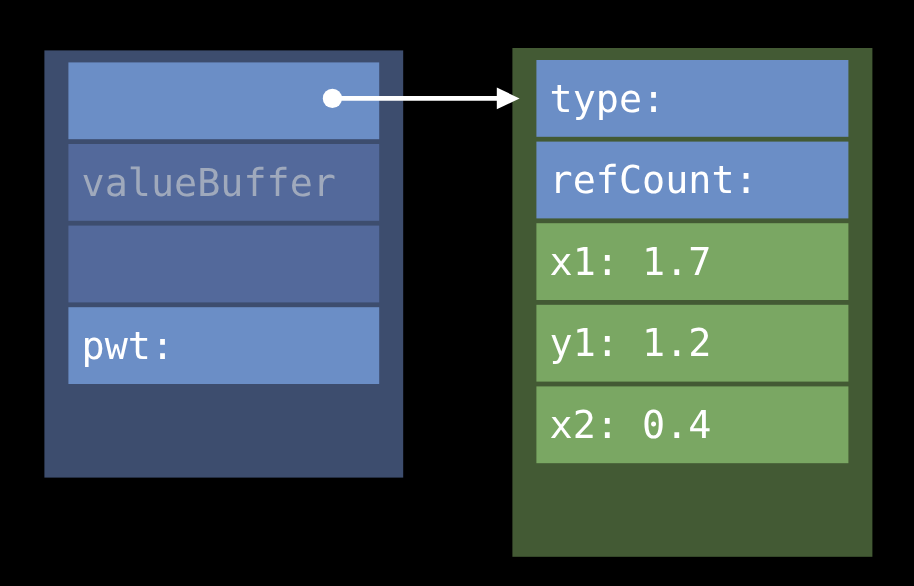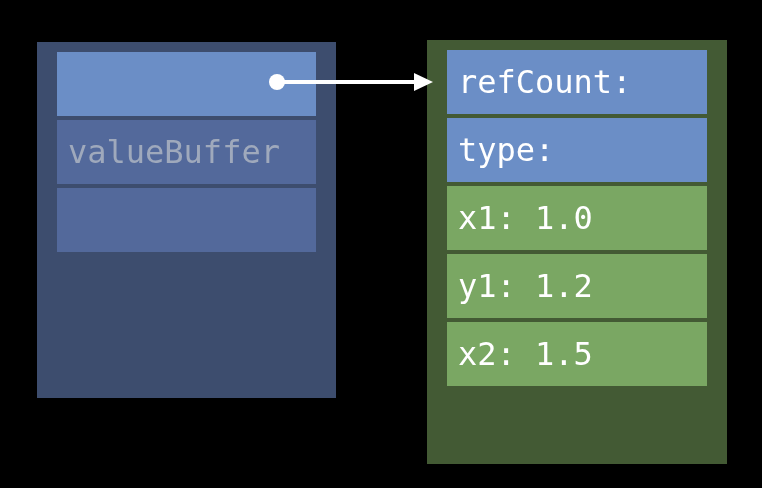--- a/index.html
+++ b/index.html
@@ -75,37 +75,40 @@
   <div class="box left-box">
     <div class="row row-light">
       <span class="row-label"></span>
     </div>
     <div class="row row-muted">
       <span class="row-label row-label-gray">valueBuffer</span>
     </div>
     <div class="row row-muted">
       <span class="row-label"></span>
     </div>
+    <div class="row row-light">
+      <span class="row-label">pwt:</span>
+    </div>
   </div>
 
   <div class="box right-box">
     <div class="row row-light">
+      <span class="row-label">type:</span>
+    </div>
+    <div class="row row-light">
       <span class="row-label">refCount:</span>
     </div>
-    <div class="row row-light">
-      <span class="row-label">type:</span>
-    </div>
     <div class="row row-green">
-      <span class="row-label">x1: 1.0</span>
+      <span class="row-label">x1: 1.7</span>
     </div>
     <div class="row row-green">
       <span class="row-label">y1: 1.2</span>
     </div>
     <div class="row row-green">
-      <span class="row-label">x2: 1.5</span>
+      <span class="row-label">x2: 0.4</span>
     </div>
   </div>
 
   <svg class="arrow-overlay" viewBox="0 0 762 488" xmlns="http://www.w3.org/2000/svg">
     <line x1="277" y1="82" x2="416" y2="82" stroke="#ffffff" stroke-width="4"></line>
     <circle cx="277" cy="82" r="8" fill="#ffffff"></circle>
     <polygon points="414,73 414,91 433,82" fill="#ffffff"></polygon>
   </svg>
 
 </div>

